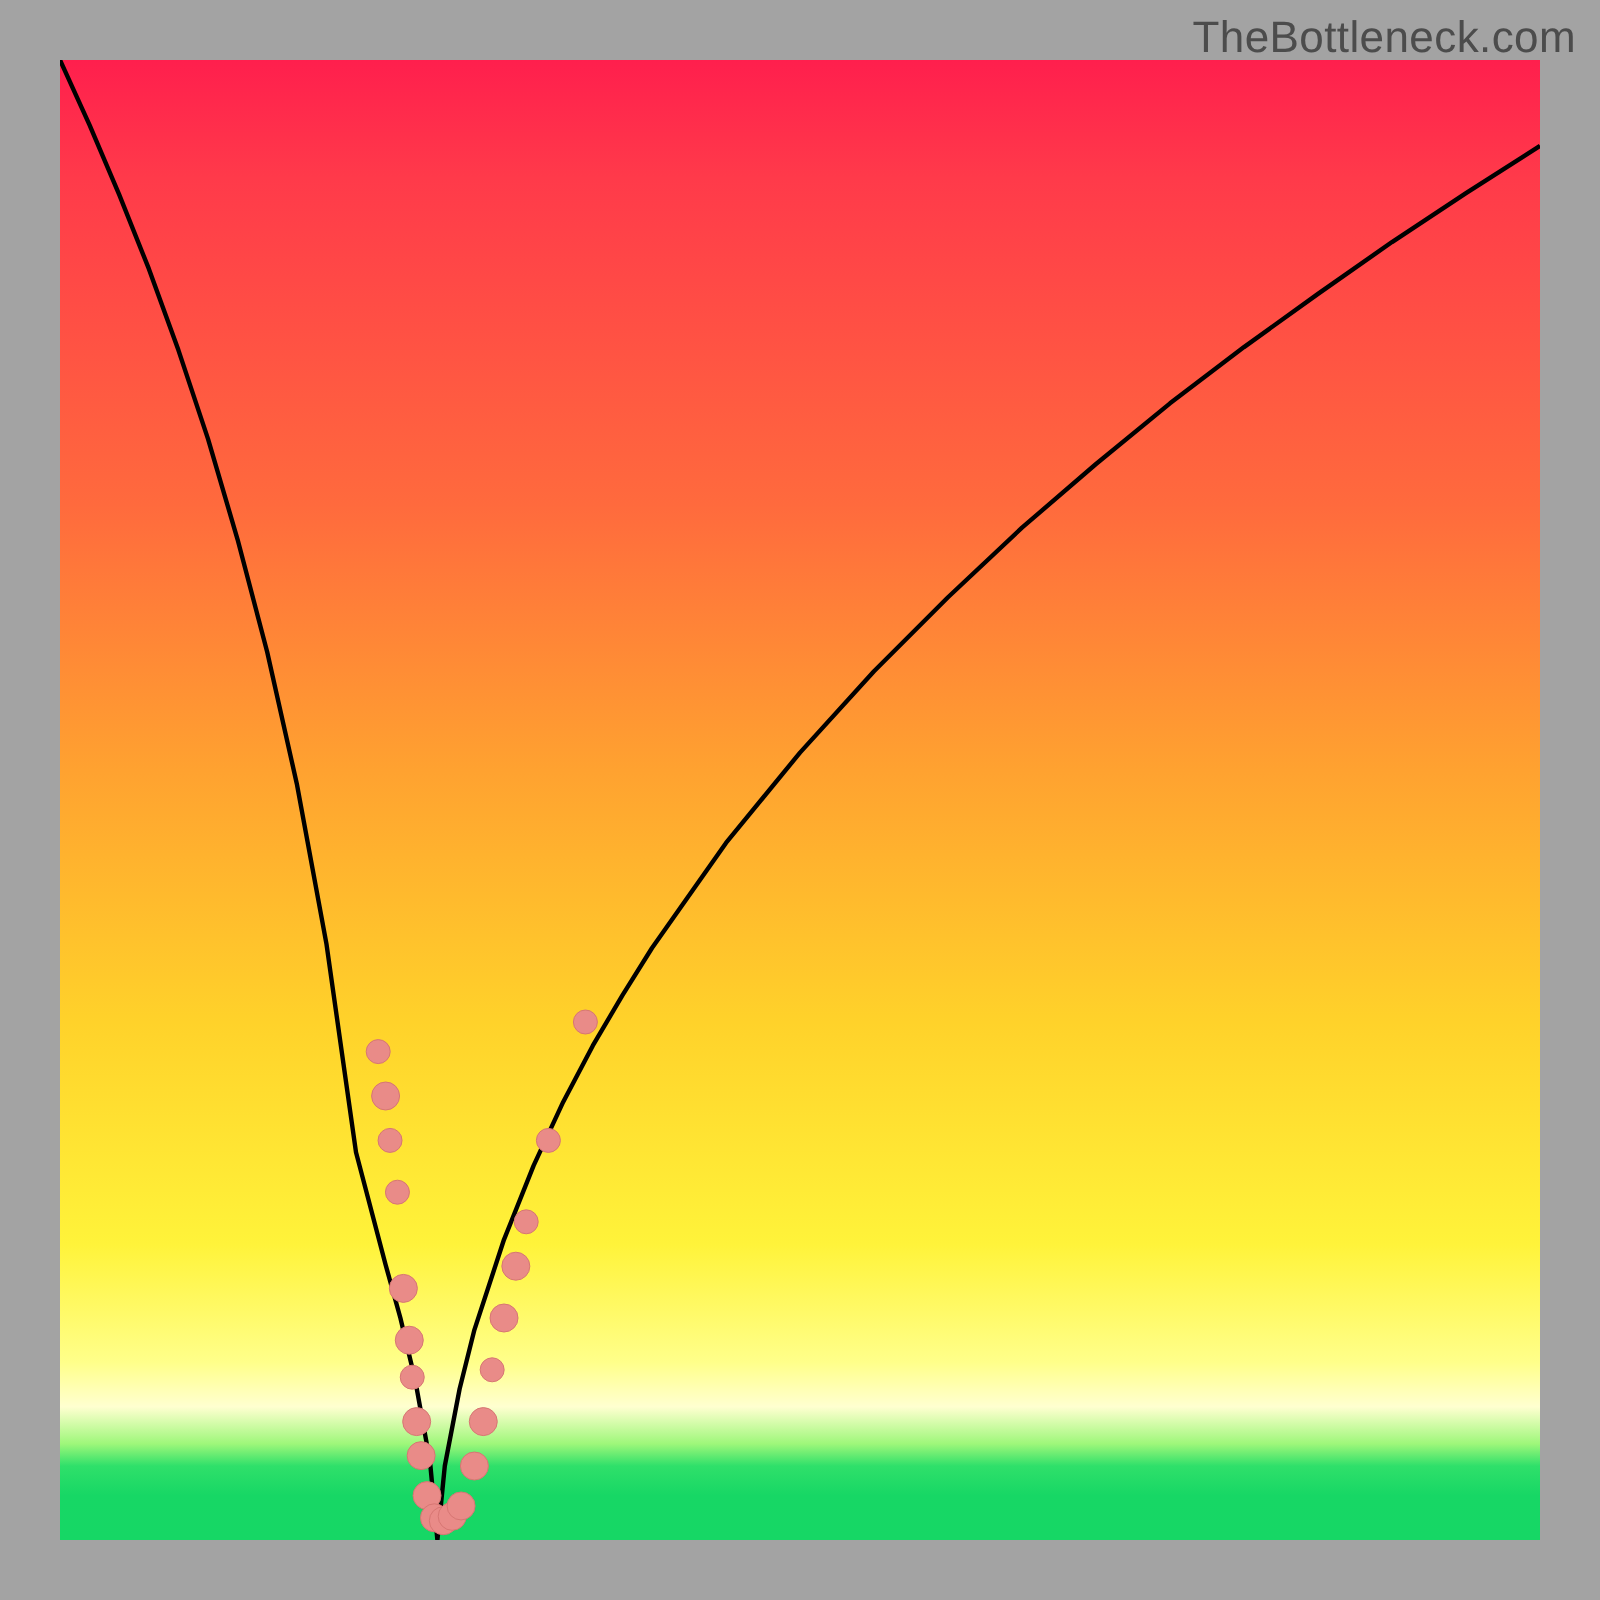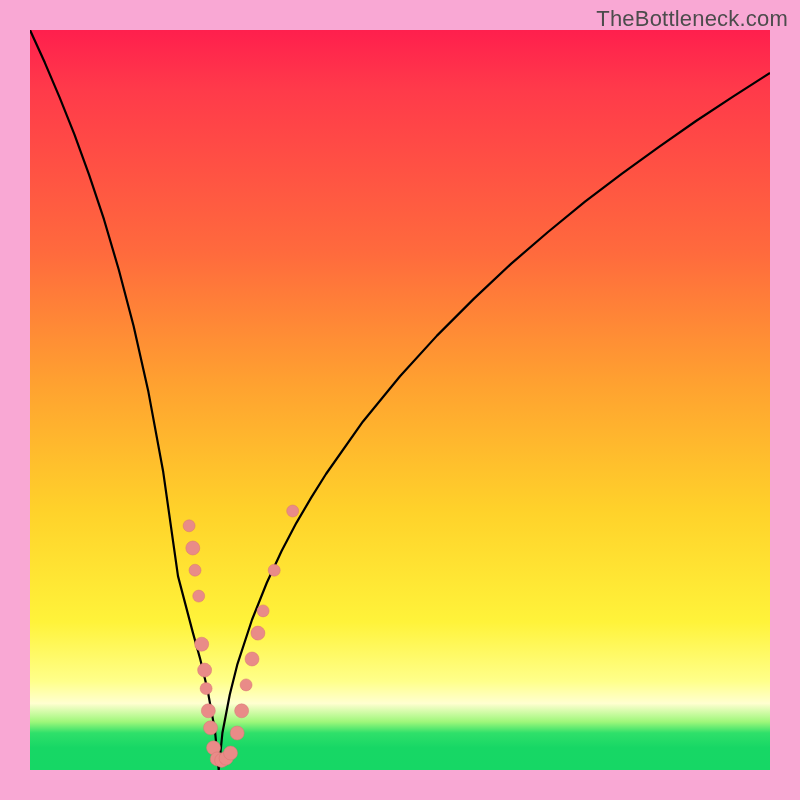--- a/index.html
+++ b/index.html
@@ -7,21 +7,21 @@
     padding: 0;
     width: 800px;
     height: 800px;
     background: #000;
     overflow: hidden;
     font-family: Arial, Helvetica, sans-serif;
   }
   .frame {
     position: absolute;
     inset: 0;
-    background: #f9a8d4;
+    background: #a3a3a3;
   }
   .plot-area {
     position: absolute;
     left: 30px;
     top: 30px;
     width: 740px;
     height: 740px;
     overflow: hidden;
   }
   .gradient-bg {

